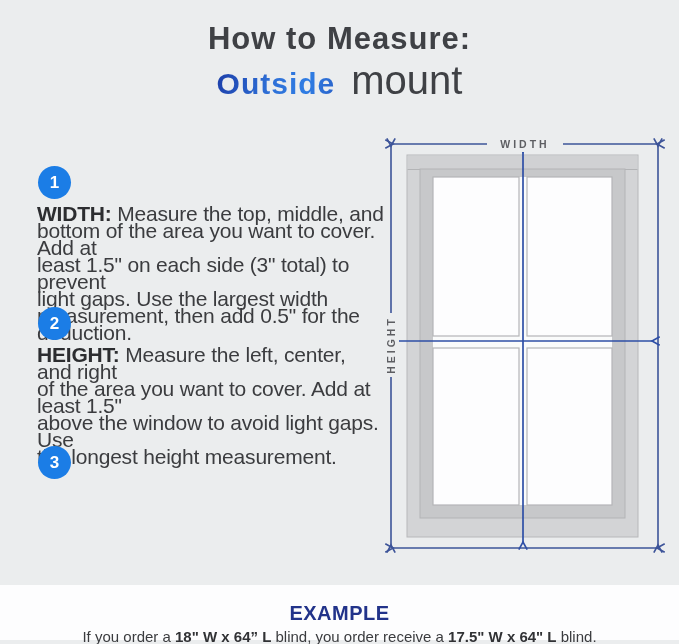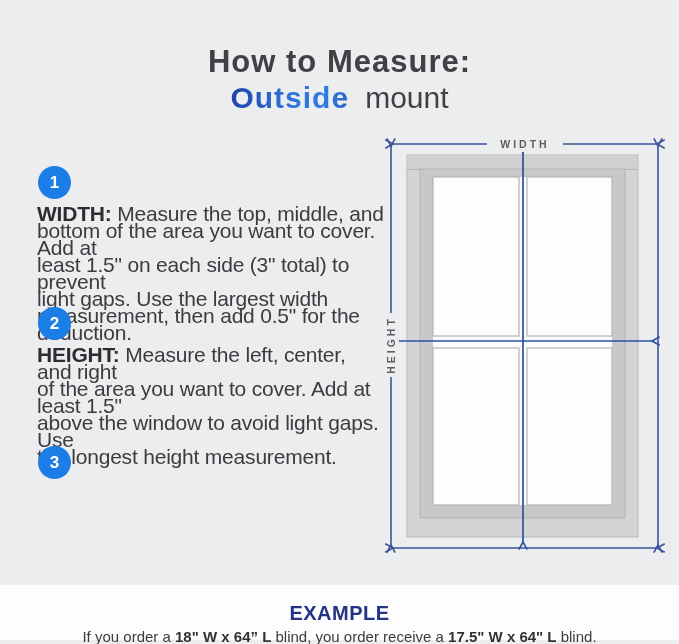--- a/index.html
+++ b/index.html
@@ -13,31 +13,31 @@
   }
   *{margin:0;padding:0;box-sizing:border-box;}
   html,body{background:#ffffff;}
   .page{
     position:relative; width:679px; height:644px; overflow:hidden;
     background:var(--bg);
     font-family:"Liberation Sans", sans-serif;
     color:var(--body-text);
   }
   
-  .header{position:absolute; top:44px; left:0; width:100%; text-align:center;}
+  .header{position:absolute; top:21px; left:0; width:100%; text-align:center;}
   .title-line1{font-size:31px; font-weight:600; letter-spacing:1px; color:var(--title); line-height:1.15;}
   .title-line2{margin-top:1px; line-height:1.1;}
   .title-accent{
     font-size:30px; font-weight:700; letter-spacing:1px;
     background:linear-gradient(105deg, var(--accent-start) 0%, var(--accent-mid) 45%, var(--accent-end) 75%, #2a62c8 100%);
     -webkit-background-clip:text; background-clip:text;
     -webkit-text-fill-color:transparent; color:transparent;
     display:inline-block;
   }
-  .title-suffix{font-size:30px; font-weight:500; color:var(--title); margin-left:16px;}
+  .title-suffix{font-size:40px; font-weight:500; color:var(--title); margin-left:16px;}
   
   .step{position:absolute; left:28px; width:356px;}
   .step-1{top:166px;} .step-2{top:307px;} .step-3{top:446px;}
   .step-badge{
     width:33px; height:33px; border-radius:50%; background:var(--badge);
     color:var(--badge-text); font-size:17px; font-weight:700;
     display:flex; align-items:center; justify-content:center;
     margin-left:10px;
   }
   .step-text{

